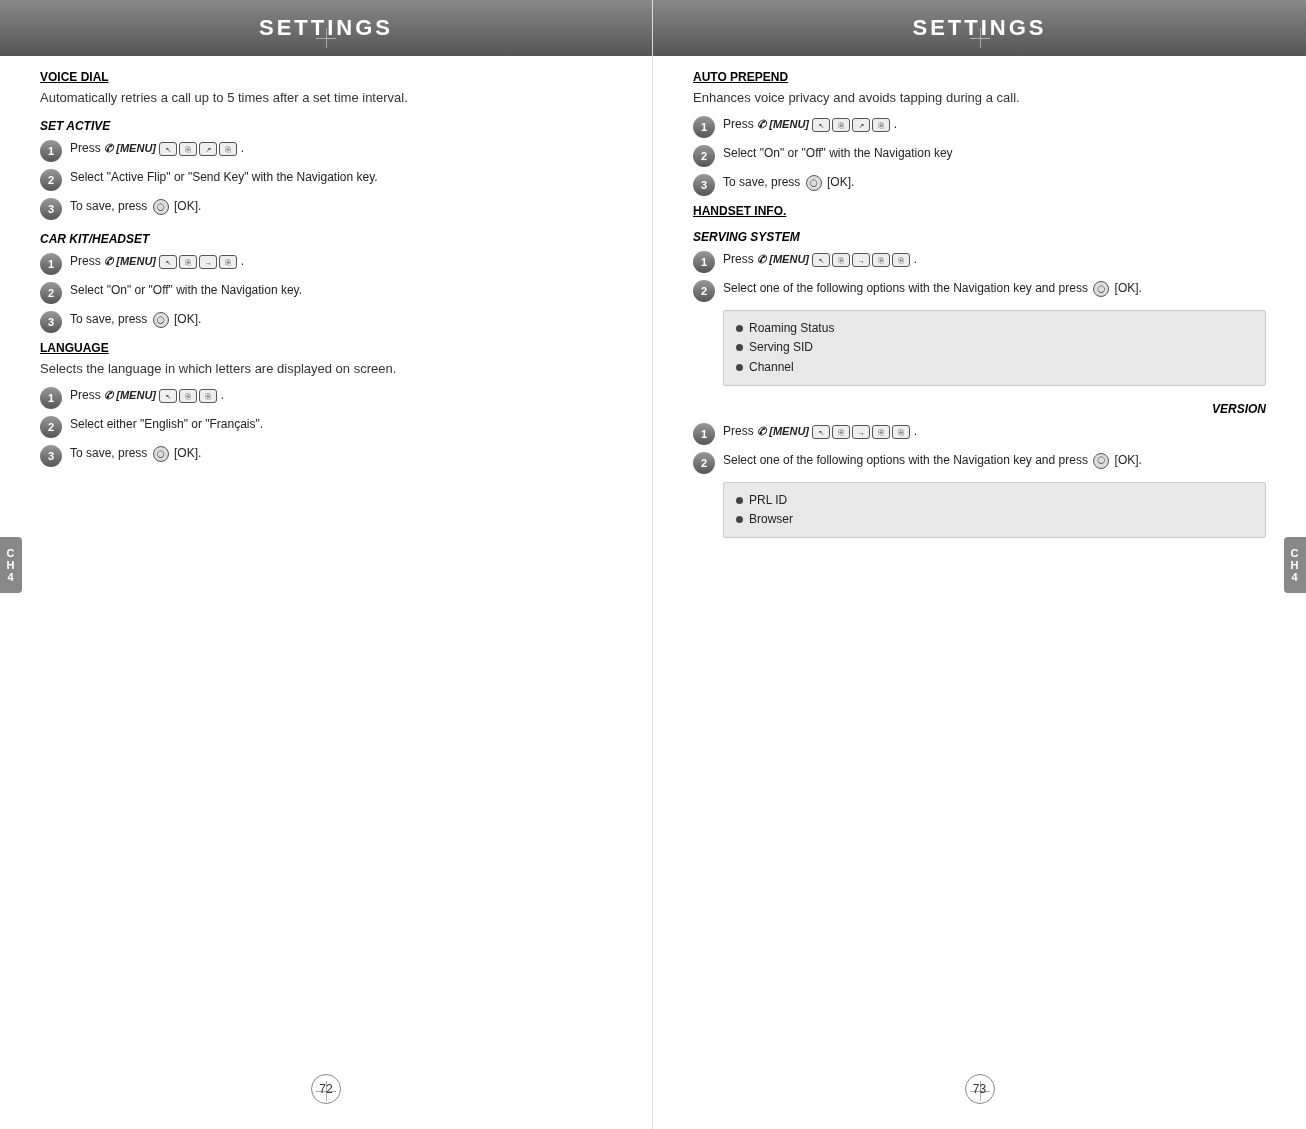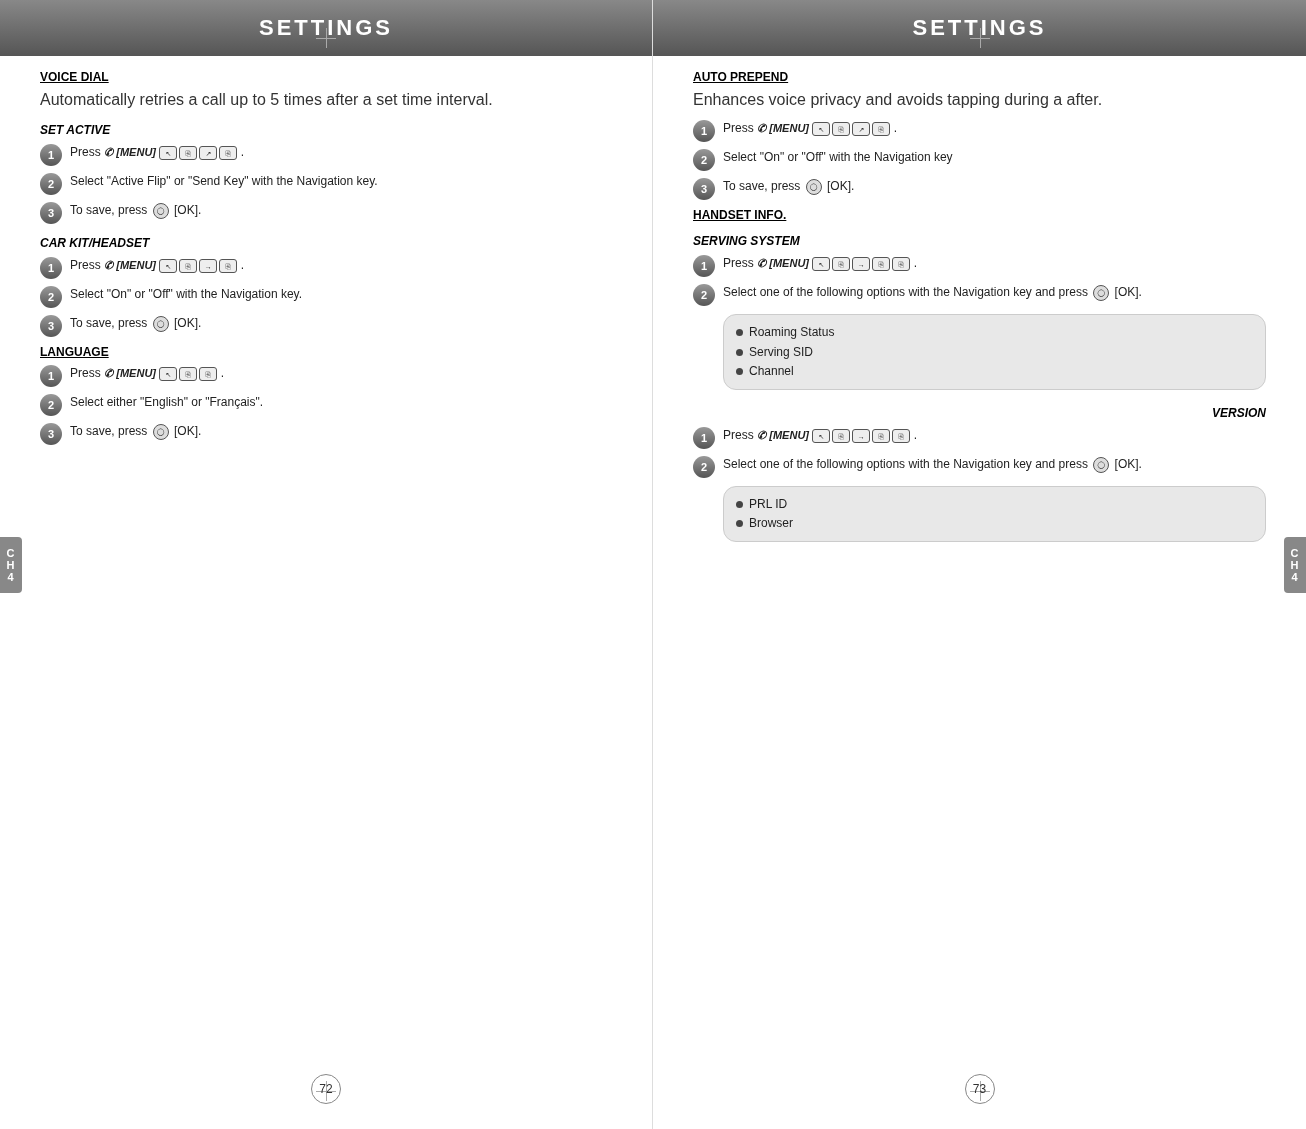--- a/index.html
+++ b/index.html
@@ -85,21 +85,21 @@
       text-decoration: underline;
       margin-bottom: 5px;
       margin-top: 1px;
     }
 
     .section-title-first {
       margin-top: 0;
     }
 
     .section-description {
-      font-size: 16px;
+      font-size: 13px;
       color: #333;
       margin-bottom: 8px;
       line-height: 1.4;
     }
 
     .sub-section-title {
       font-size: 12px;
       font-weight: bold;
       margin-bottom: 6px;
       margin-top: 12px;
@@ -170,21 +170,21 @@
       font-weight: bold;
     }
 
     
     .bullet-box {
       background: #e8e8e8;
       border: 1px solid #ccc;
       padding: 8px 12px;
       margin-left: 30px;
       margin-top: 4px;
-      border-radius: 13px;
+      border-radius: 2px;
     }
 
     .bullet-box ul {
       list-style: none;
       padding: 0;
     }
 
     .bullet-box ul li {
       font-size: 12px;
       color: #222;
@@ -338,20 +338,21 @@
         <div class="step-circle">2</div>
         <div class="step-text">Select "On" or "Off" with the Navigation key.</div>
       </div>
       <div class="step">
         <div class="step-circle">3</div>
         <div class="step-text">To save, press <span class="ok-circle">◯</span> [OK].</div>
       </div>
     </div>
 
     <div class="section-title">LANGUAGE</div>
+    <div class="section-description">Selects the language in which letters are displayed on screen.</div>
     <div class="steps">
       <div class="step">
         <div class="step-circle">1</div>
         <div class="step-text">
           Press <span class="menu-text">✆ [MENU]</span>
           <span class="key-icons">
               <span class="key-icon">↖</span>
               <span class="key-icon">⎘</span>
               <span class="key-icon">⎘</span>
             </span> .
@@ -385,21 +386,21 @@
     <span>4</span>
   </div>
 
   <div class="crosshair" style="top:28px;left:50%;transform:translateX(-50%)"></div>
 
   <div class="crosshair" style="bottom:28px;left:50%;transform:translateX(-50%)"></div>
 
   <div class="content">
 
     <div class="section-title section-title-first">AUTO PREPEND</div>
-    <div class="section-description">Enhances voice privacy and avoids tapping during a after.</div>
+    <div class="section-description">Enhances voice privacy and avoids tapping during a call.</div>
     <div class="steps">
       <div class="step">
         <div class="step-circle">1</div>
         <div class="step-text">
           Press <span class="menu-text">✆ [MENU]</span>
           <span class="key-icons">
               <span class="key-icon">↖</span>
               <span class="key-icon">⎘</span>
               <span class="key-icon">↗</span>
               <span class="key-icon">⎘</span>

